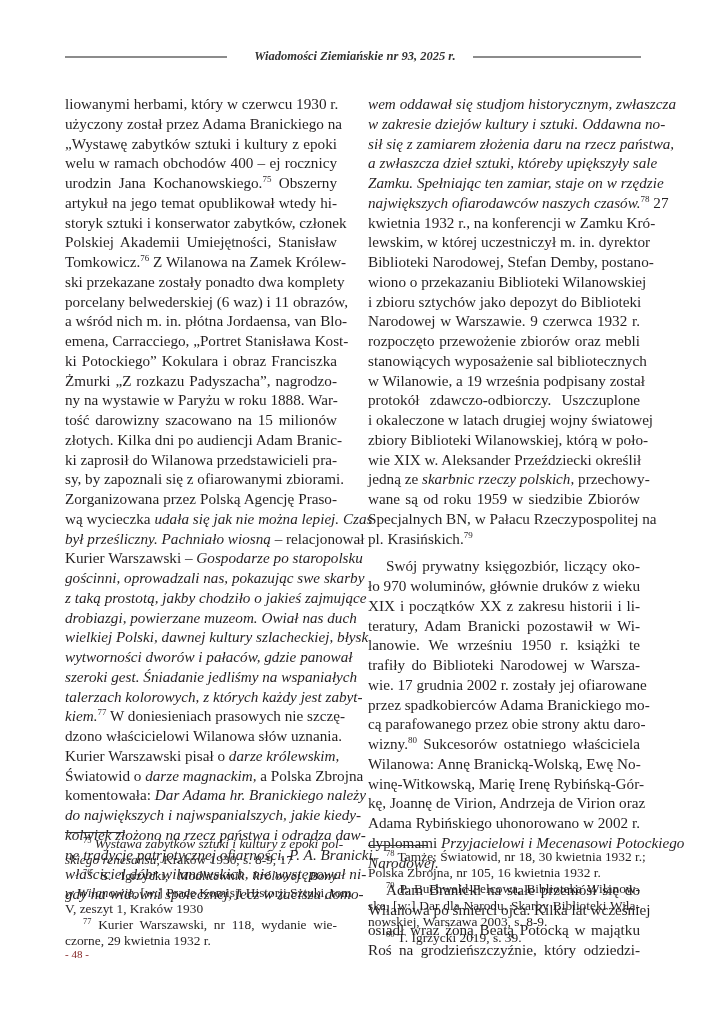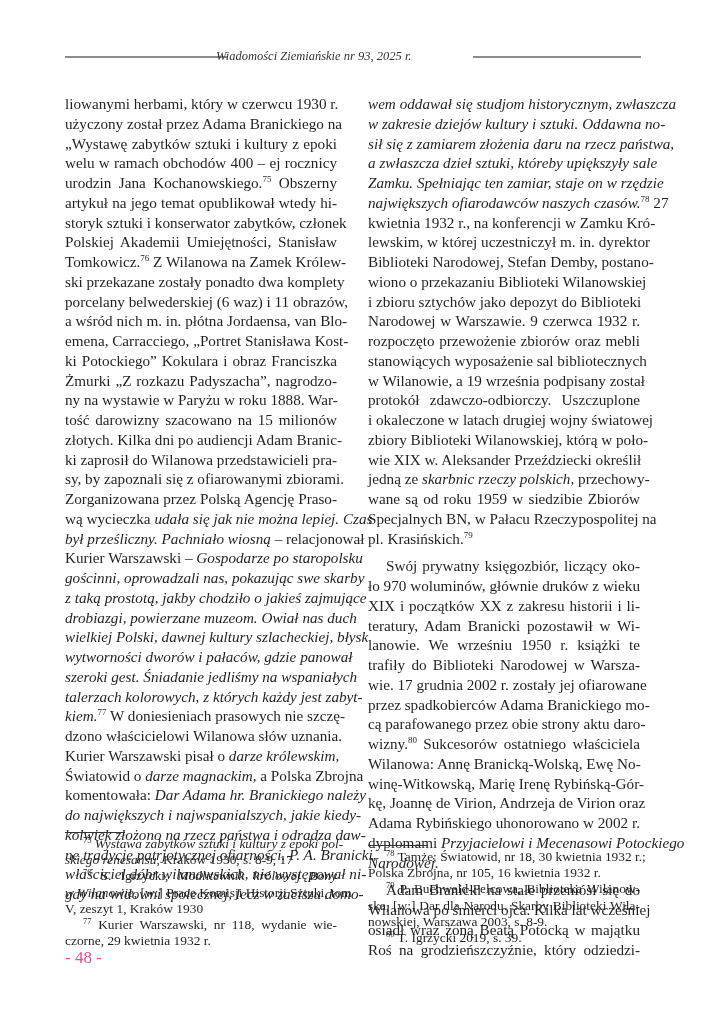--- a/index.html
+++ b/index.html
@@ -1,22 +1,22 @@
 <!DOCTYPE html>
 <html><head>
 <meta charset="utf-8">
 <style>
   html, body { margin: 0; padding: 0; background: #ffffff; }
   body { width: 707px; height: 1024px; position: relative; overflow: hidden;
          font-family: "DejaVu Serif", "Liberation Serif", serif; color: #231f20; }
   .hdr-line { position: absolute; top: 56px; height: 2px; background: #8c8c8c; }
   #hdr-line-left { left: 65px; width: 162px; }
   #hdr-line-right { left: 473px; width: 168px; }
-  .hdr-title { position: absolute; top: 49px; left: 216px; width: 246px; 
-               font-family: "Liberation Serif", serif; font-style: italic; font-size: 12.5px; color: #333; }
+  .hdr-title { position: absolute; top: 49px; left: 232px; width: 246px; text-align: center;
+               font-family: "Liberation Serif", serif; font-style: italic; font-size: 12.5px; color: #333; font-weight: bold; }
   .col { position: absolute; top: 94px; width: 272px; }
   #col-left { left: 65px; }
   #col-right { left: 368px; }
   .line { font-family: "Liberation Serif", serif; font-size: 15.2px; line-height: 19.75px; height: 19.75px;
           white-space: nowrap; text-align: justify; text-align-last: justify; letter-spacing: 0; }
   .line.last { text-align-last: left; }
   .line.indent { padding-left: 18px; margin-top: 8px; }
   .line i { font-style: italic; }
   sup { font-size: 9px; vertical-align: 6px; line-height: 0; }
   .fn-sep { position: absolute; height: 1px; background: #333; width: 60px; }
@@ -24,21 +24,21 @@
   #fn-sep-right { left: 368px; top: 845px; }
   .fns { position: absolute; width: 272px; }
   #fns-left { left: 65px; top: 836px; }
   #fns-right { left: 368px; top: 849px; }
   .fline { font-family: "Liberation Serif", serif; font-size: 13.4px; line-height: 16.2px; height: 16.2px;
            white-space: nowrap; text-align: justify; text-align-last: justify; }
   .fline.last { text-align-last: left; }
   .fline.indent { padding-left: 18px; }
   .fline sup { font-size: 8.5px; vertical-align: 5px; }
   .page-num { position: absolute; left: 65px; top: 948px; font-family: "Liberation Serif", serif;
-              font-size: 17px; color: #ec4899; }
+              font-size: 11px; color: #7f1d1d; }
 </style>
 </head>
 <body>
 
 <div class="hdr-line" id="hdr-line-left"></div>
 <div class="hdr-title">Wiadomości Ziemiańskie nr 93, 2025 r.</div>
 <div class="hdr-line" id="hdr-line-right"></div>
 
 <div class="col" id="col-left">
     <div class="line"><span>liowanymi herbami, który w czerwcu 1930 r.</span></div>

